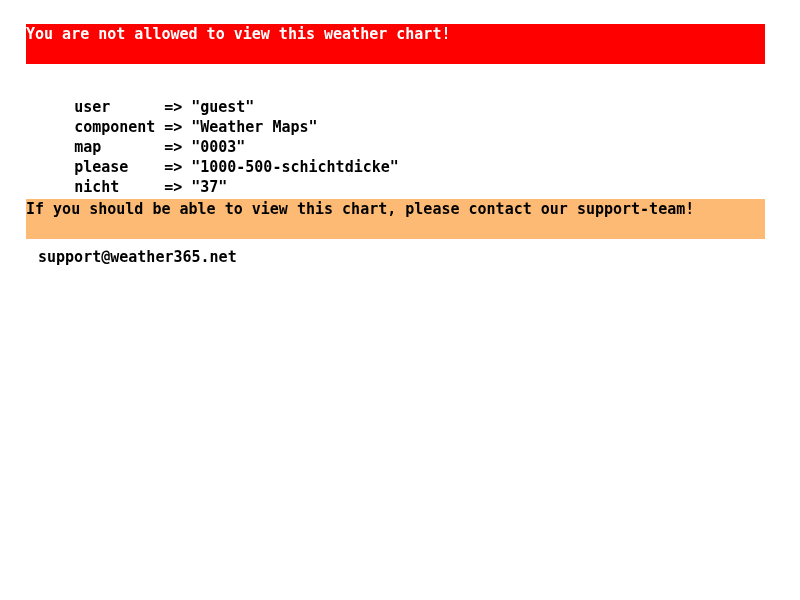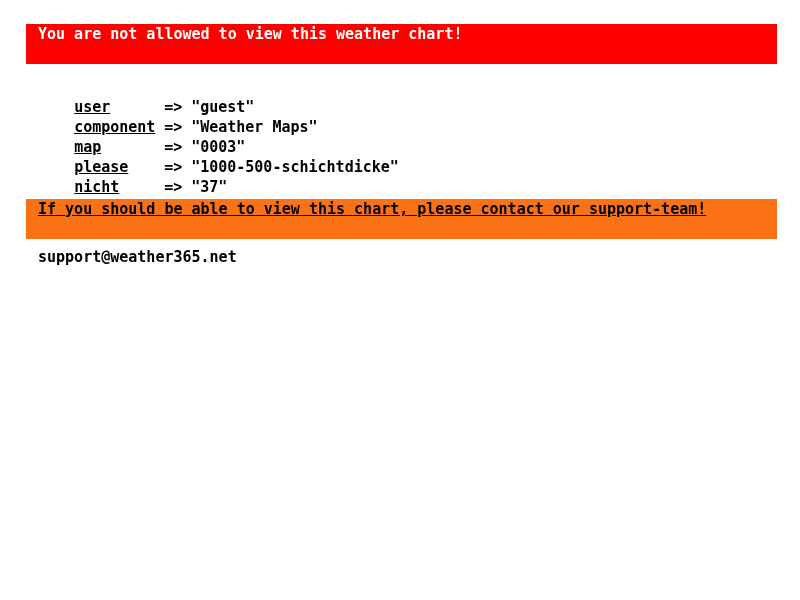--- a/index.html
+++ b/index.html
@@ -15,52 +15,50 @@
     font-weight: bold;
     font-size: 15px;
     line-height: 20px;
     overflow: hidden;
   }
   .banner {
     position: absolute;
     left: 26px;
     width: 739px;
     height: 40px;
-    padding-left: 12px;
+    padding-left: 0;
     box-sizing: content-box;
   }
   .banner-red {
     top: 24px;
     background: #ff0000;
     color: #ffffff;
   }
   .banner-green {
     top: 199px;
-    background: #f97316;
+    background: #fdba74;
     color: #000000;
-    text-decoration: underline;
   }
   .banner-line {
     height: 20px;
     white-space: pre;
   }
   .kv-block {
     position: absolute;
     left: 38px;
     top: 77px;
     color: #000000;
   }
   .kv-row {
     height: 20px;
     white-space: pre;
   }
   .kv-key {
     display: inline-block;
     width: 90px;
-    text-decoration: underline;
   }
   .kv-arrow {
     display: inline-block;
     width: 27px;
   }
   .footer-row {
     position: absolute;
     left: 38px;
     top: 247px;
     width: 731px;

